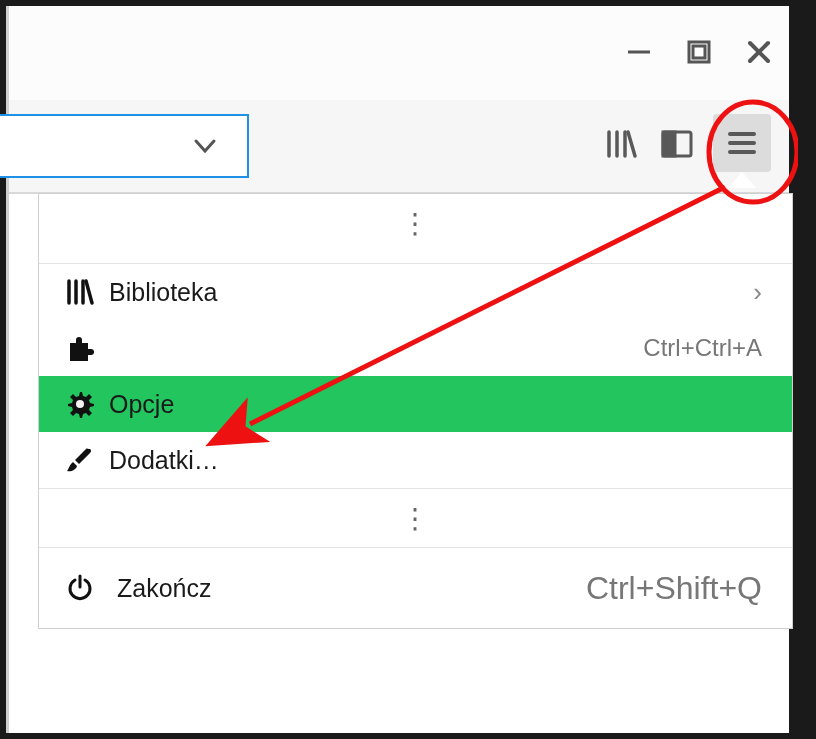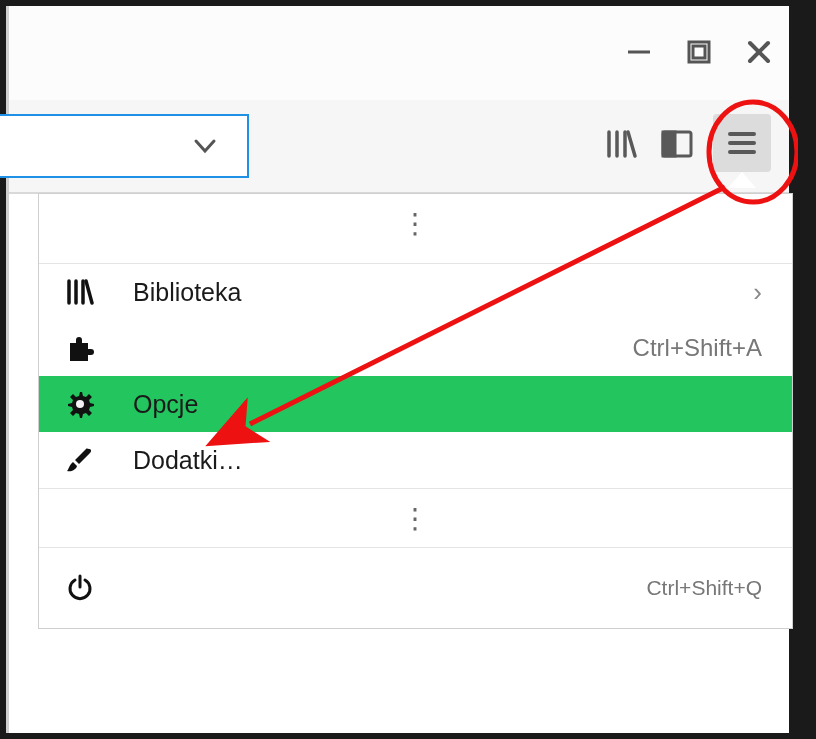--- a/index.html
+++ b/index.html
@@ -96,42 +96,42 @@
     padding: 0 30px 0 26px;
     font-size: 25px;
     color: #1a1a1a;
     border: none;
   }
   .menu-item.hover { background: #22c55e; }
   .menu-item .mi-icon {
     width: 40px; display:flex; align-items:center; justify-content:flex-start;
     color: #111;
   }
-  .menu-item .mi-label { flex: 0 0 auto; margin-left: 28px; }
+  .menu-item .mi-label { flex: 0 0 auto; margin-left: 4px; }
   .menu-item .mi-spacer { flex: 1; }
   .menu-item .mi-shortcut { color: #777; font-size: 24px; }
   .menu-item .mi-chevron { color: #888; font-size: 26px; }
   .menu-dots {
     height: 60px;
     display:flex; align-items:center; justify-content:center;
     font-size: 28px; color:#666;
     border-top: 1px solid #e4e4e4;
     border-bottom: 1px solid #e4e4e4;
     letter-spacing: 1px;
   }
   .menu-exit {
     display:flex; align-items:center;
     height: 80px;
     padding: 0 30px 0 26px;
     font-size: 25px; color:#1a1a1a;
   }
   .menu-exit .mi-icon { width: 40px; display:flex; }
   .menu-exit .mi-label { margin-left: 12px; }
   .menu-exit .mi-spacer { flex:1; }
-  .menu-exit .mi-shortcut { color:#777; font-size:21px; }
+  .menu-exit .mi-shortcut { color:#777; font-size:32px; }
 
   
   .overlay { position:absolute; left:6px; top:6px; width:783px; height:727px; pointer-events:none; }
 </style>
 </head>
 <body>
 
 <div class="outer-border">
 
   <div class="titlebar">
@@ -206,21 +206,21 @@
       <span class="mi-chevron">›</span>
     </div>
 
     <div class="menu-item">
       <span class="mi-icon">
         <svg width="30" height="30" viewBox="0 0 30 30" fill="#111">
           <path d="M5 10 h6 v-3 a3 3 0 1 1 6 0 v3 h6 v6 h3 a3 3 0 1 1 0 6 h-3 v6 h-18 z"></path>
         </svg>
       </span>
       <span class="mi-spacer"></span>
-      <span class="mi-shortcut">Ctrl+Shift+A</span>
+      <span class="mi-shortcut">Ctrl+Ctrl+A</span>
     </div>
 
     <div class="menu-item hover">
       <span class="mi-icon">
         <svg width="30" height="30" viewBox="0 0 30 30" fill="#111">
           <circle cx="15" cy="15" r="5" fill="#f2f2f2"></circle>
           <path d="M15 3 l2 0 l1 4 l3 1 l3 -3 l3 3 l-3 3 l1 3 l4 1 l0 2 l-4 1 l-1 3 l3 3 l-3 3 l-3 -3 l-3 1 l-1 4 l-2 0 l-1 -4 l-3 -1 l-3 3 l-3 -3 l3 -3 l-1 -3 l-4 -1 l0 -2 l4 -1 l1 -3 l-3 -3 l3 -3 l3 3 l3 -1 z"></path>
           <circle cx="15" cy="15" r="4" fill="#f2f2f2"></circle>
         </svg>
       </span>
@@ -240,20 +240,21 @@
 
     <div class="menu-dots">⋮</div>
 
     <div class="menu-exit">
       <span class="mi-icon">
         <svg width="30" height="30" viewBox="0 0 30 30" stroke="#111" stroke-width="3" fill="none" stroke-linecap="round">
           <path d="M10 7 a10 10 0 1 0 10 0"></path>
           <line x1="15" y1="3" x2="15" y2="14"></line>
         </svg>
       </span>
+      <span class="mi-label">Zakończ</span>
       <span class="mi-spacer"></span>
       <span class="mi-shortcut">Ctrl+Shift+Q</span>
     </div>
 
   </div>
 
   <svg class="overlay" width="783" height="727">
     <ellipse cx="738" cy="140" rx="44" ry="50" stroke="#e11" stroke-width="5" fill="none"></ellipse>
     <defs>
       <marker id="arrowhead" markerWidth="12" markerHeight="12" refX="2" refY="5" orient="auto">

